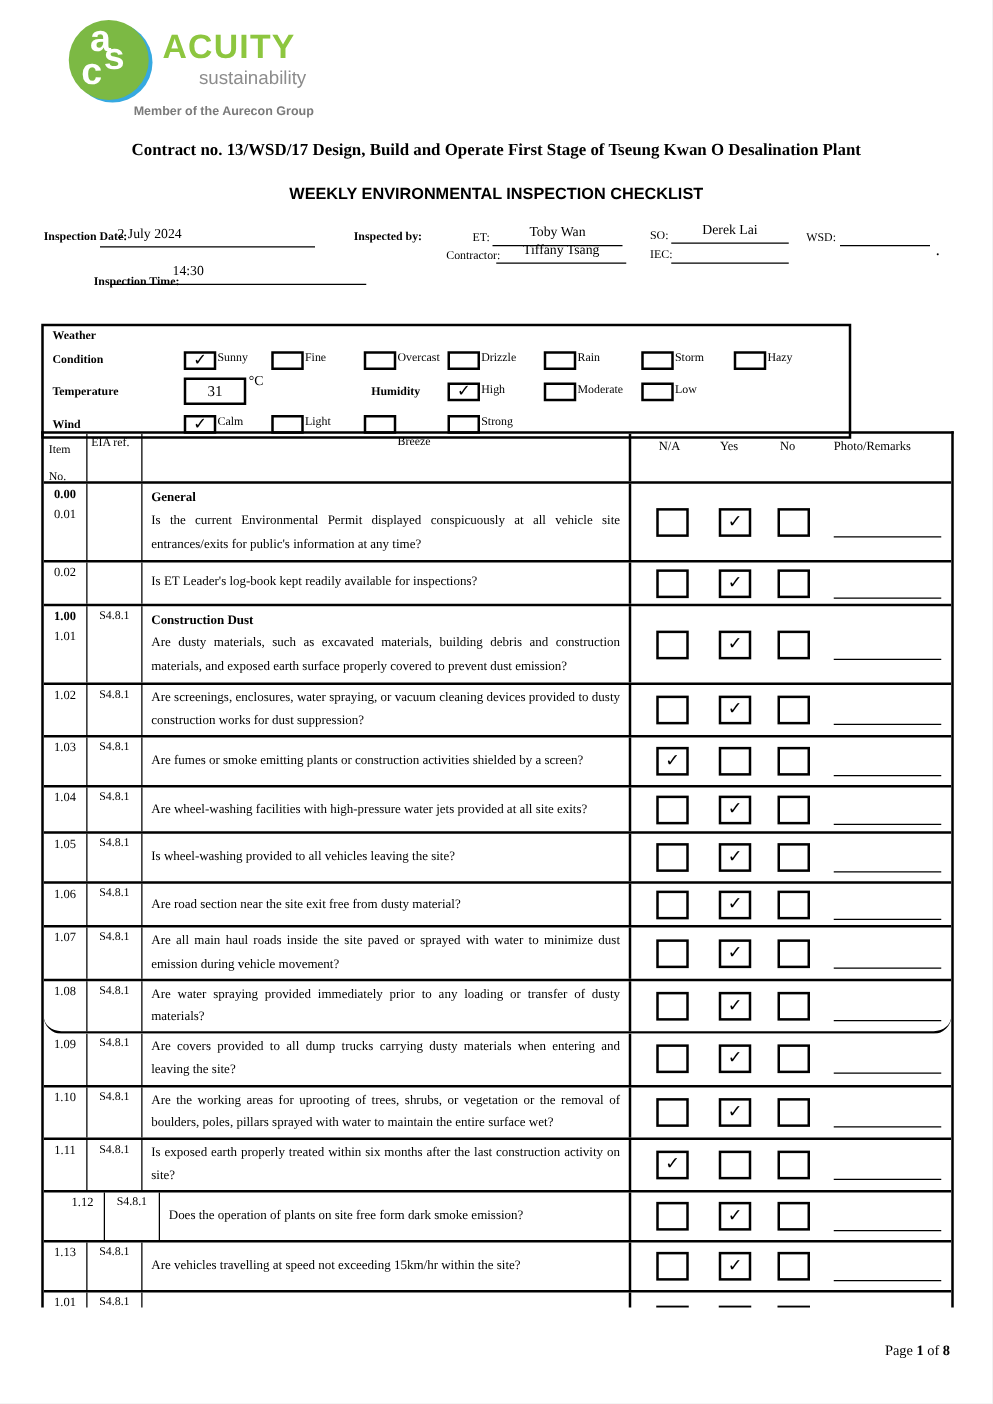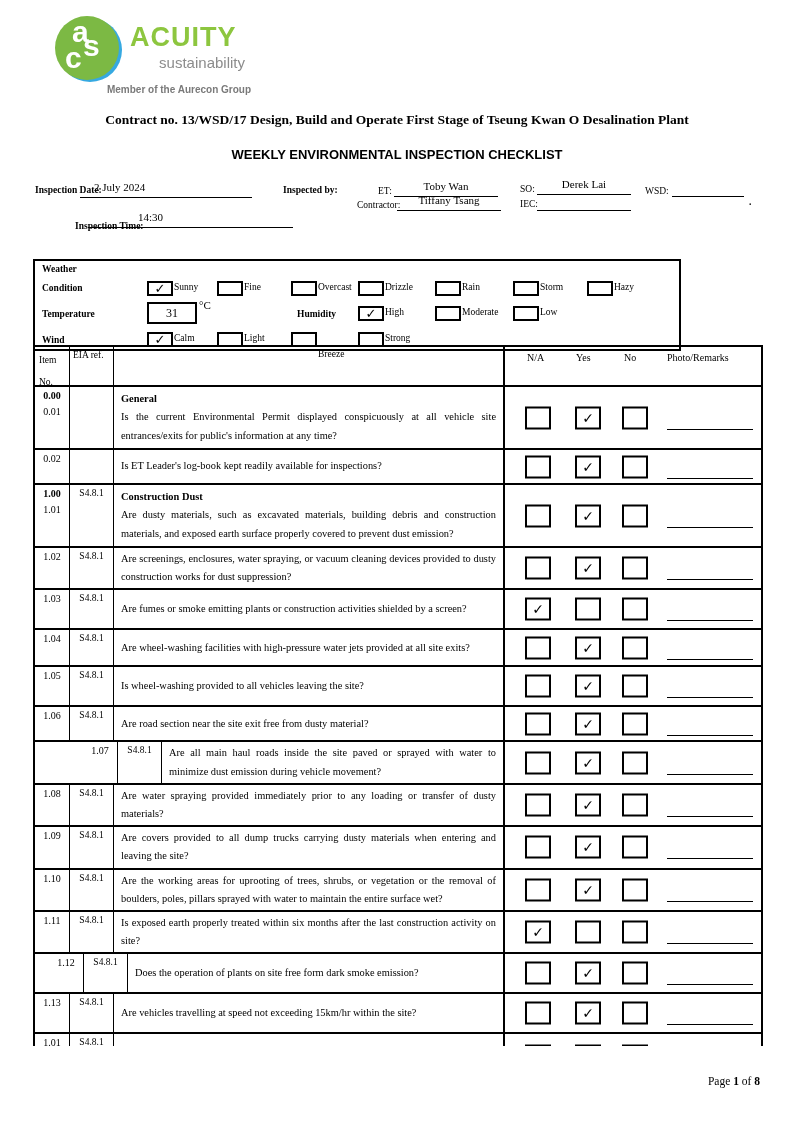--- a/index.html
+++ b/index.html
@@ -291,36 +291,36 @@
           <div class="c cq">
             <div class="qt">Are road section near the site exit free from dusty material?</div>
           </div>
           <div class="c ca">
             <span class="abox" style="left: 20px;"></span>
             <span class="abox" style="left: 70px;">✓</span>
             <span class="abox" style="left: 117px;"></span>
             <span class="rline"></span>
           </div>
         </div>
-        <div class="trow" style="min-height: 40px; padding-left: 48px;">
+        <div class="trow" style="min-height: 40px;">
           <div class="c ci">
             <div>1.07</div>
           </div>
           <div class="c ce">S4.8.1</div>
           <div class="c cq">
             <div class="qt">Are all main haul roads inside the site paved or sprayed with water to minimize dust emission during vehicle movement?</div>
           </div>
           <div class="c ca">
             <span class="abox" style="left: 20px;"></span>
             <span class="abox" style="left: 70px;">✓</span>
             <span class="abox" style="left: 117px;"></span>
             <span class="rline"></span>
           </div>
         </div>
-        <div class="trow" style="min-height: 40px;">
+        <div class="trow" style="min-height: 40px; border-radius: 14px;">
           <div class="c ci">
             <div>1.08</div>
           </div>
           <div class="c ce">S4.8.1</div>
           <div class="c cq">
             <div class="qt">Are water spraying provided immediately prior to any loading or transfer of dusty materials?</div>
           </div>
           <div class="c ca">
             <span class="abox" style="left: 20px;"></span>
             <span class="abox" style="left: 70px;">✓</span>

